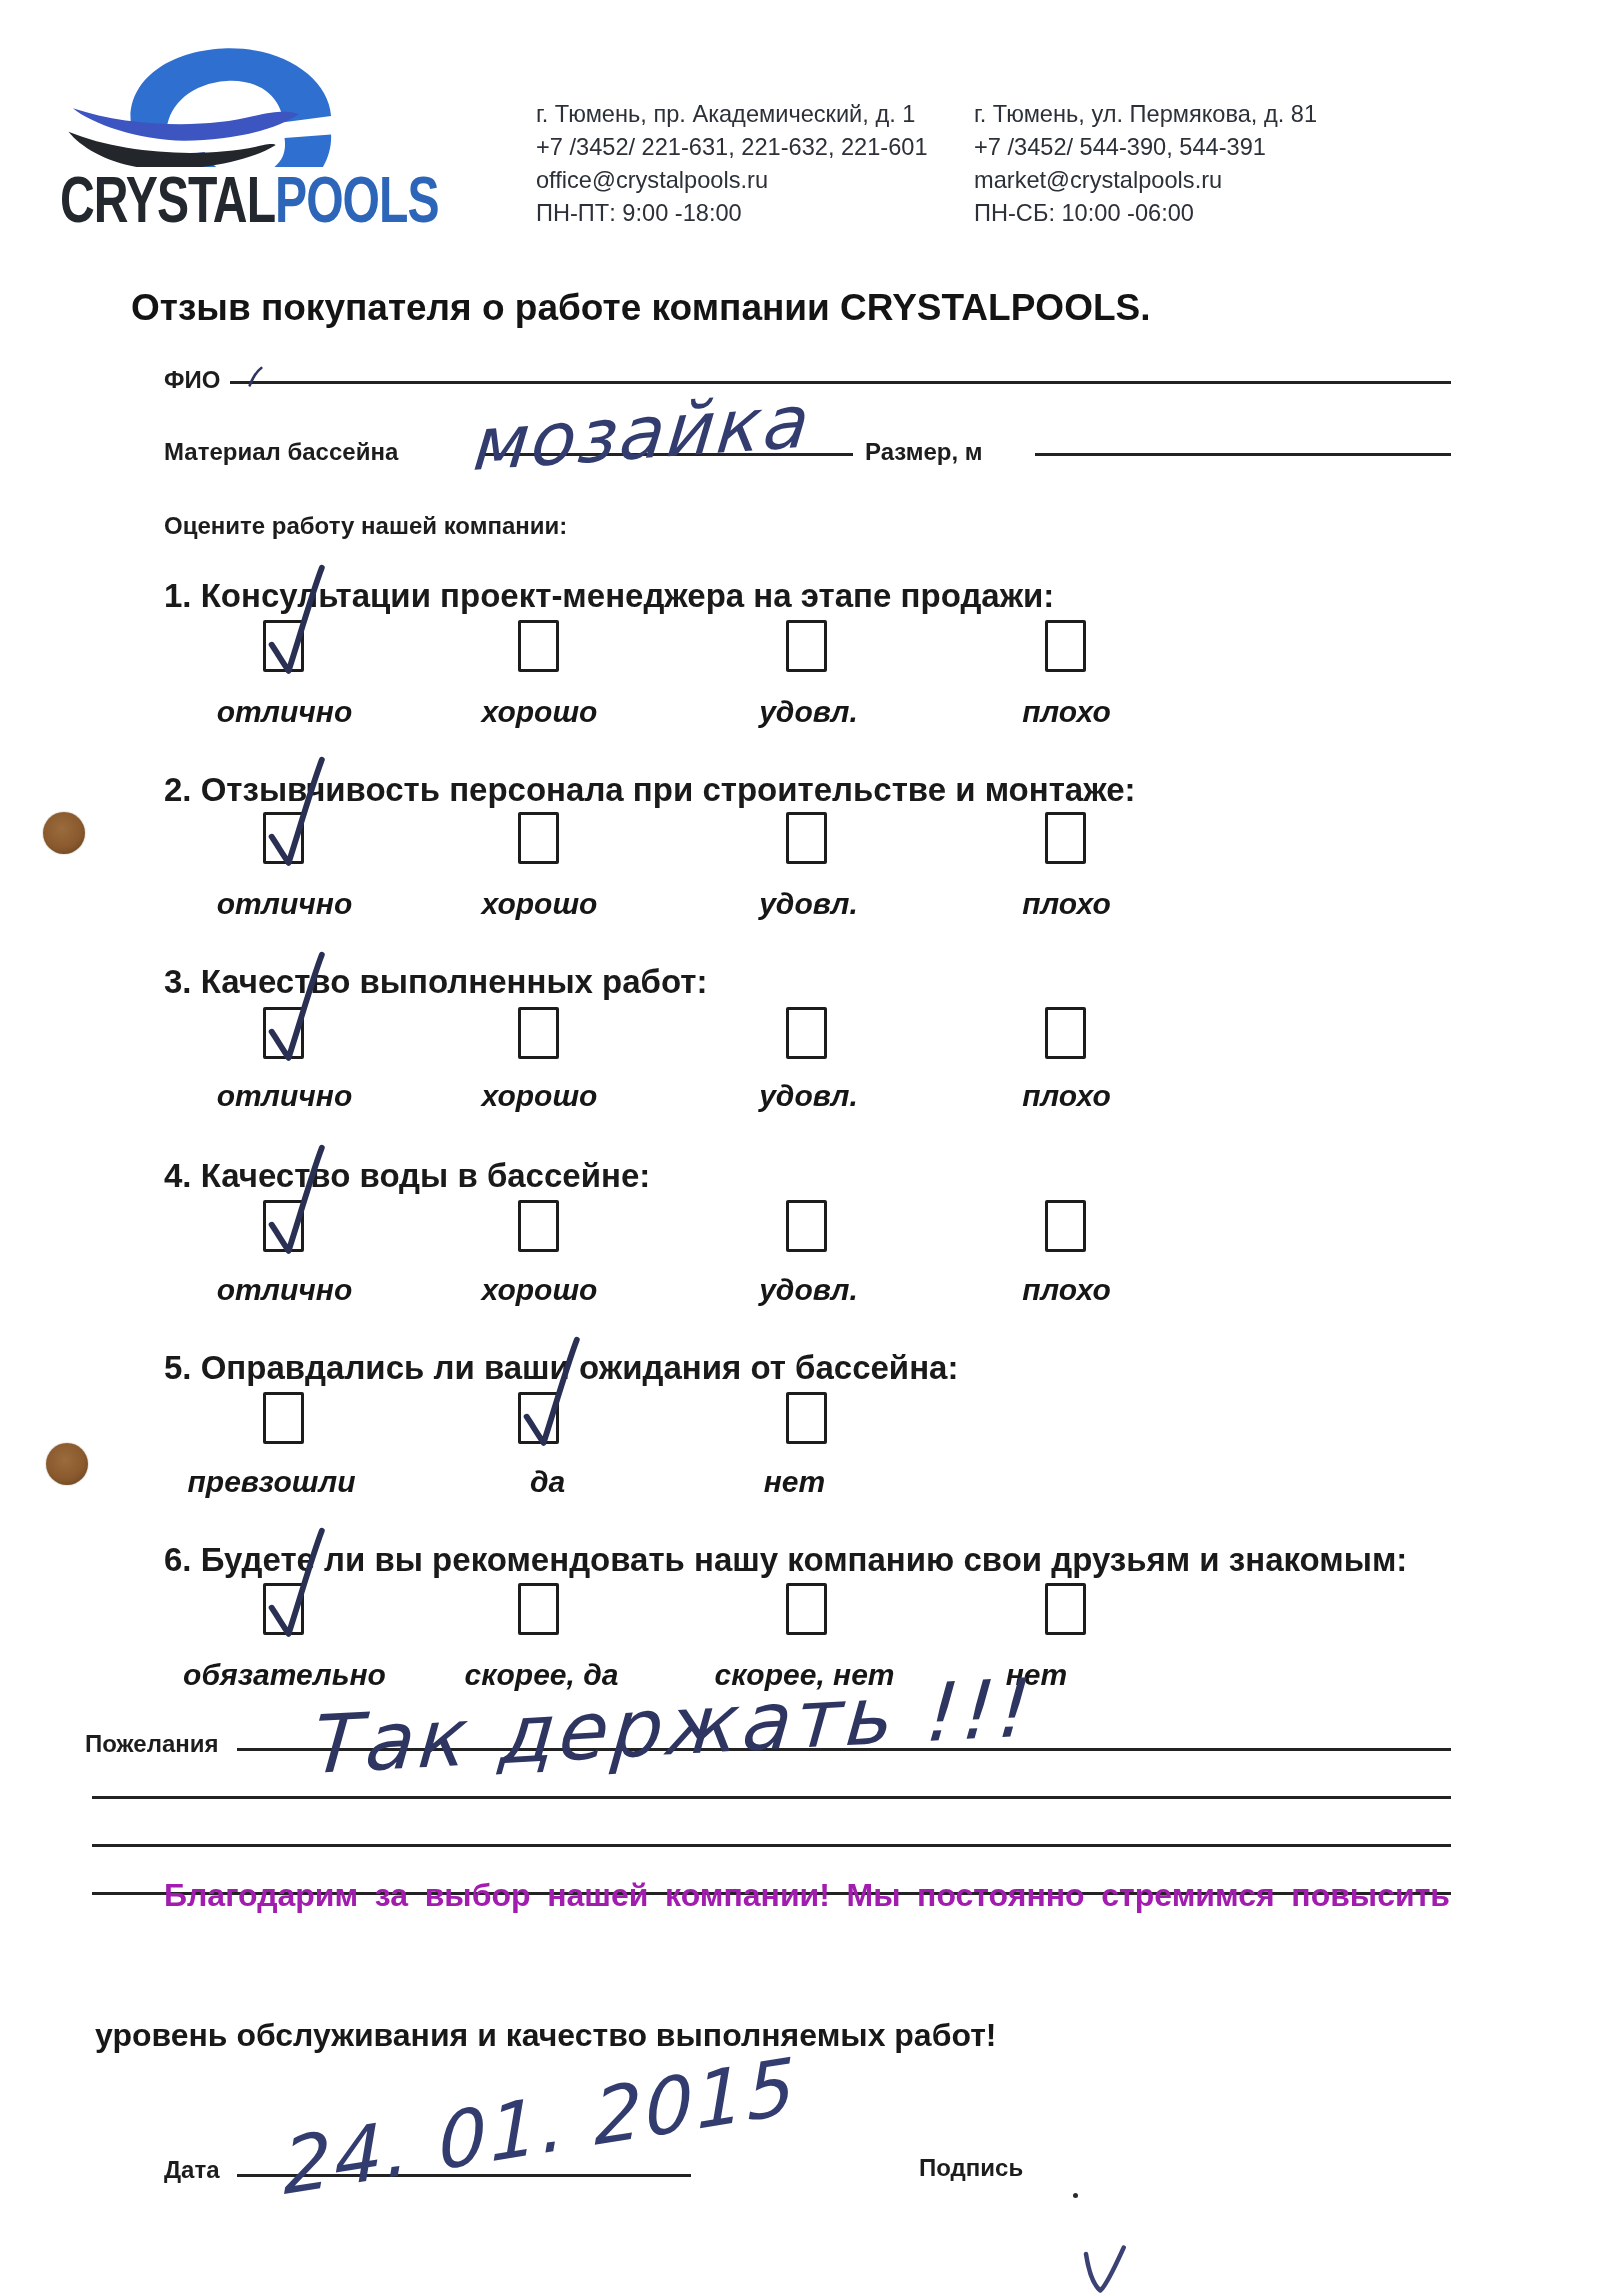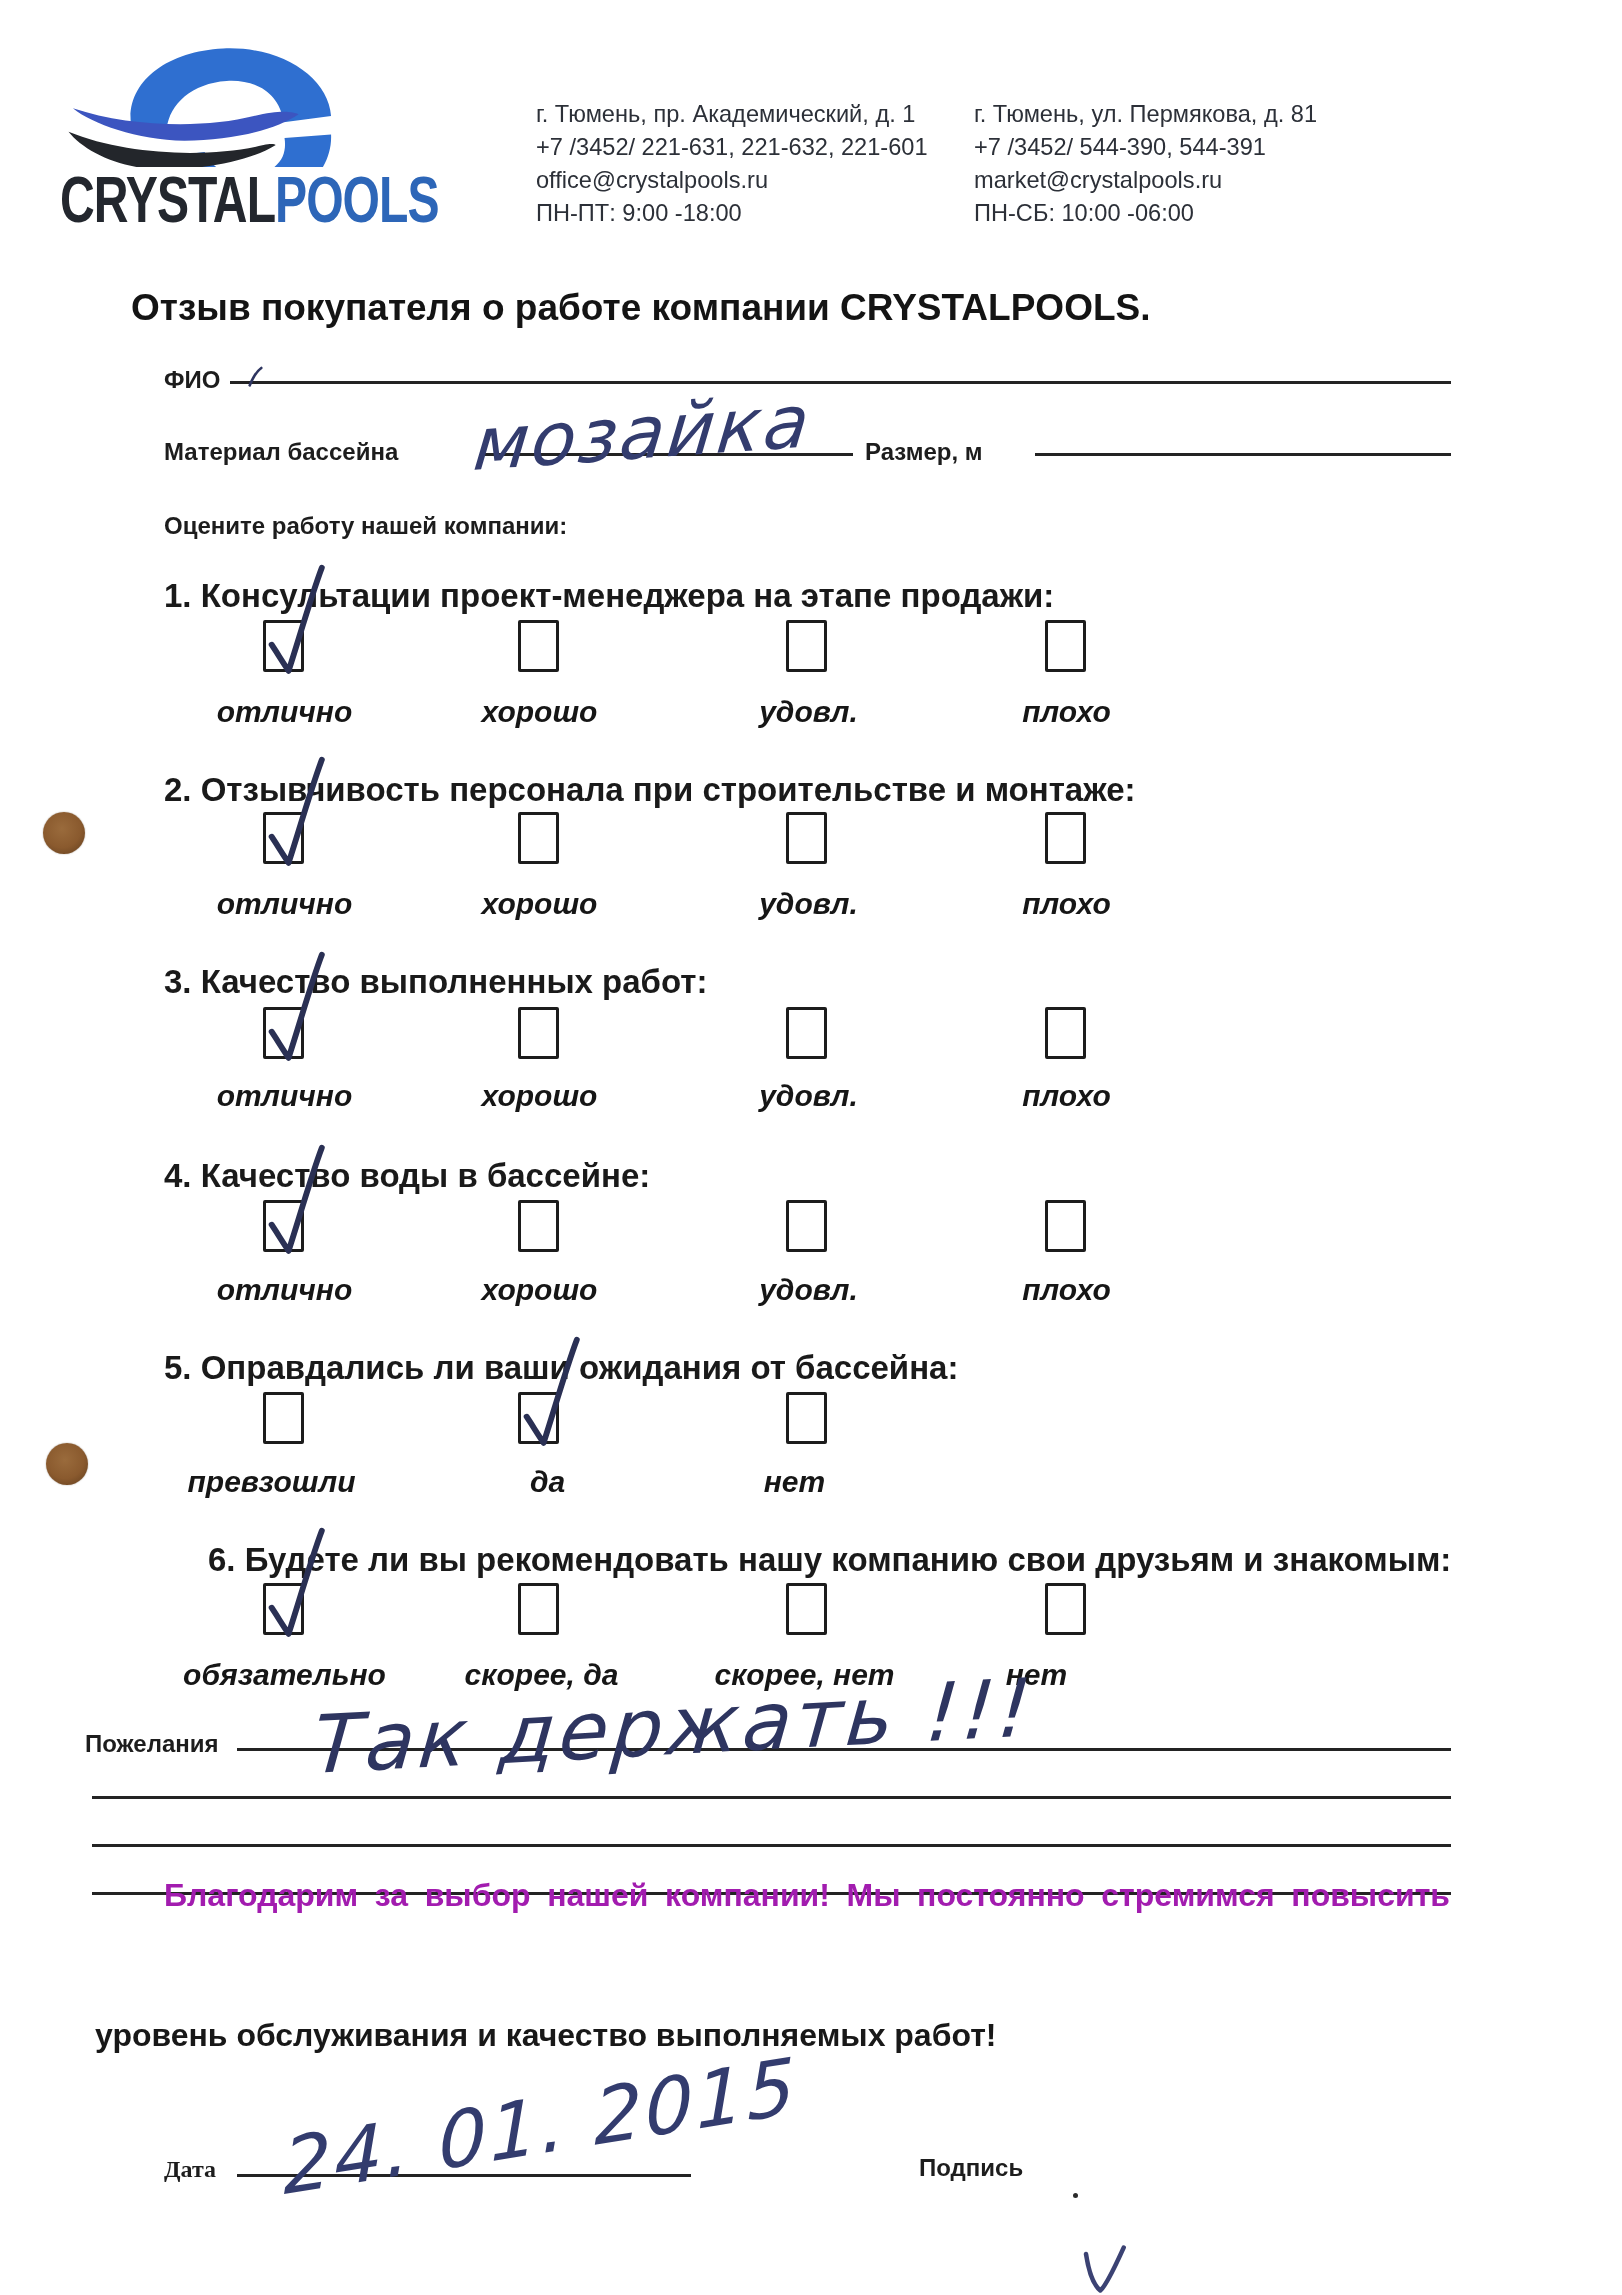--- a/index.html
+++ b/index.html
@@ -227,21 +227,21 @@
         <path d="M24,130 C32,142 43,160 50,170 C62,134 85,54 101,12" stroke="#2a3054" stroke-width="9" fill="none" stroke-linecap="round" stroke-linejoin="round"></path>
       </svg>
   </div>
   <div class="checkbox" style="left:786px;top:1392px;">
     
   </div>
   <div class="optlabel" style="left:134px;top:1465px;">превзошли</div>
   <div class="optlabel" style="left:410px;top:1465px;">да</div>
   <div class="optlabel" style="left:657px;top:1465px;">нет</div>
 
-  <div class="qlabel" style="top:1541px;margin-left:44px;">
+  <div class="qlabel" style="top:1541px;">
     <span>6.</span>
     <span>Будете ли вы рекомендовать нашу компанию свои друзьям и знакомым:</span>
   </div>
   <div class="checkbox checked" style="left:263px;top:1583px;">
     <svg class="mark" viewBox="0 0 112 178">
         <path d="M24,130 C32,142 43,160 50,170 C62,134 85,54 101,12" stroke="#2a3054" stroke-width="9" fill="none" stroke-linecap="round" stroke-linejoin="round"></path>
       </svg>
   </div>
   <div class="checkbox" style="left:518px;top:1583px;">
     
@@ -260,21 +260,21 @@
   <div class="flabel" style="left:85px;top:1730px;">Пожелания</div>
   <div class="wline" style="left:237px;top:1748px;width:1214px;"></div>
   <div class="ink ink-wishes">Так держать !!!</div>
   <div class="wline" style="left:92px;top:1796px;width:1359px;"></div>
   <div class="wline" style="left:92px;top:1844px;width:1359px;"></div>
   <div class="wline" style="left:92px;top:1892px;width:1359px;"></div>
 
   <div class="foot1">Благодарим за выбор нашей компании! Мы постоянно стремимся повысить</div>
   <div class="foot2">уровень обслуживания и качество выполняемых работ!</div>
 
-  <div class="flabel" style="left:164px;top:2156px;font-family:Liberation Serif, serif;">Дата</div>
+  <div class="flabel" style="left:164px;top:2156px;">Дата</div>
   <div class="wline" style="left:237px;top:2174px;width:454px;"></div>
   <div class="ink ink-date">24. 01. 2015</div>
   <div class="flabel" style="left:919px;top:2154px;">Подпись</div>
   <div class="abs" style="left:1073px;top:2193px;width:5.2px;height:5.2px;background:#2b2b2b;border-radius:50%;"></div>
   <svg class="abs" style="left:1078px;top:2245px;width:55px;height:50px;" viewBox="0 0 84 77">
     <path d="M12,14 C16,40 24,62 34,70 C44,62 58,30 70,4" stroke="#3b4273" stroke-width="7" fill="none" stroke-linecap="round" stroke-linejoin="round"></path>
   </svg>
 
   <div class="punch" style="left:43px;top:812px;"></div>
   <div class="punch" style="left:46px;top:1443px;"></div>

